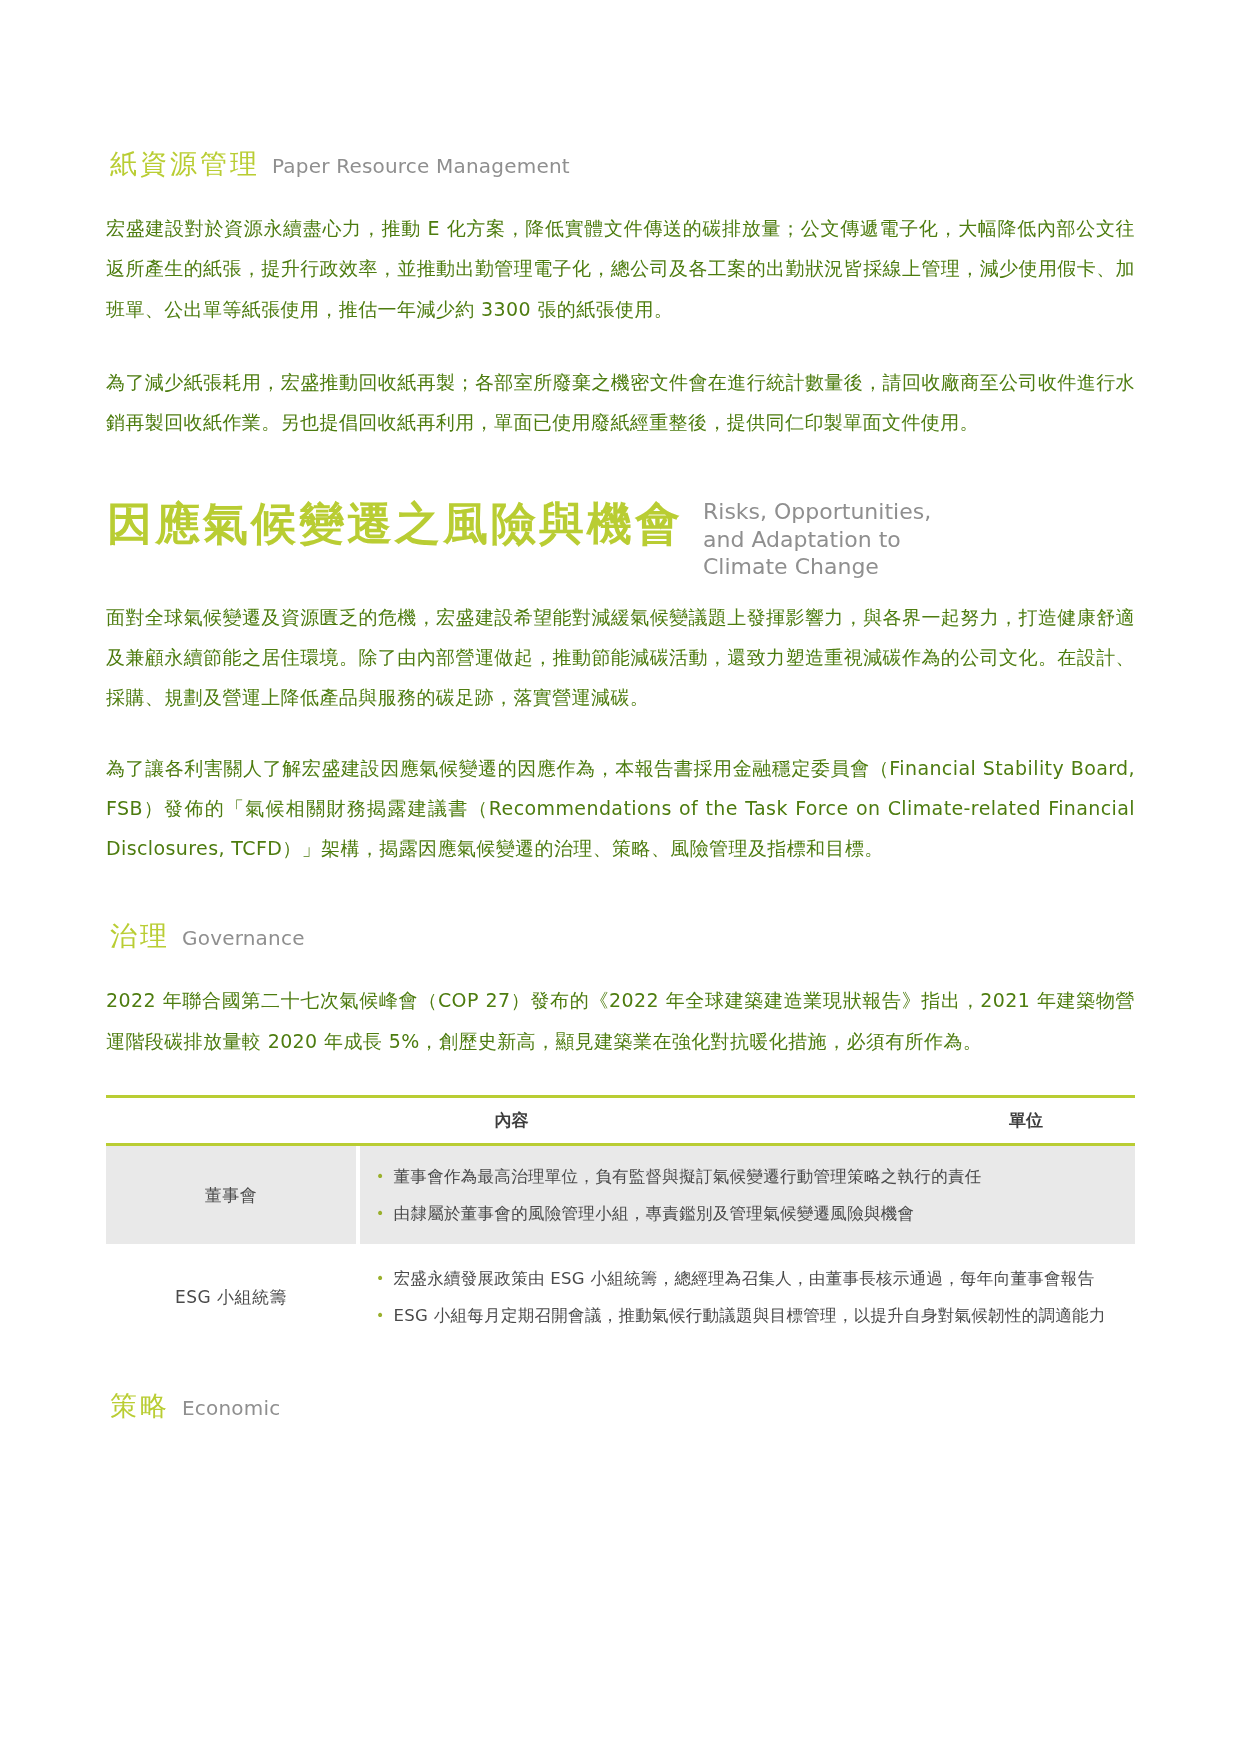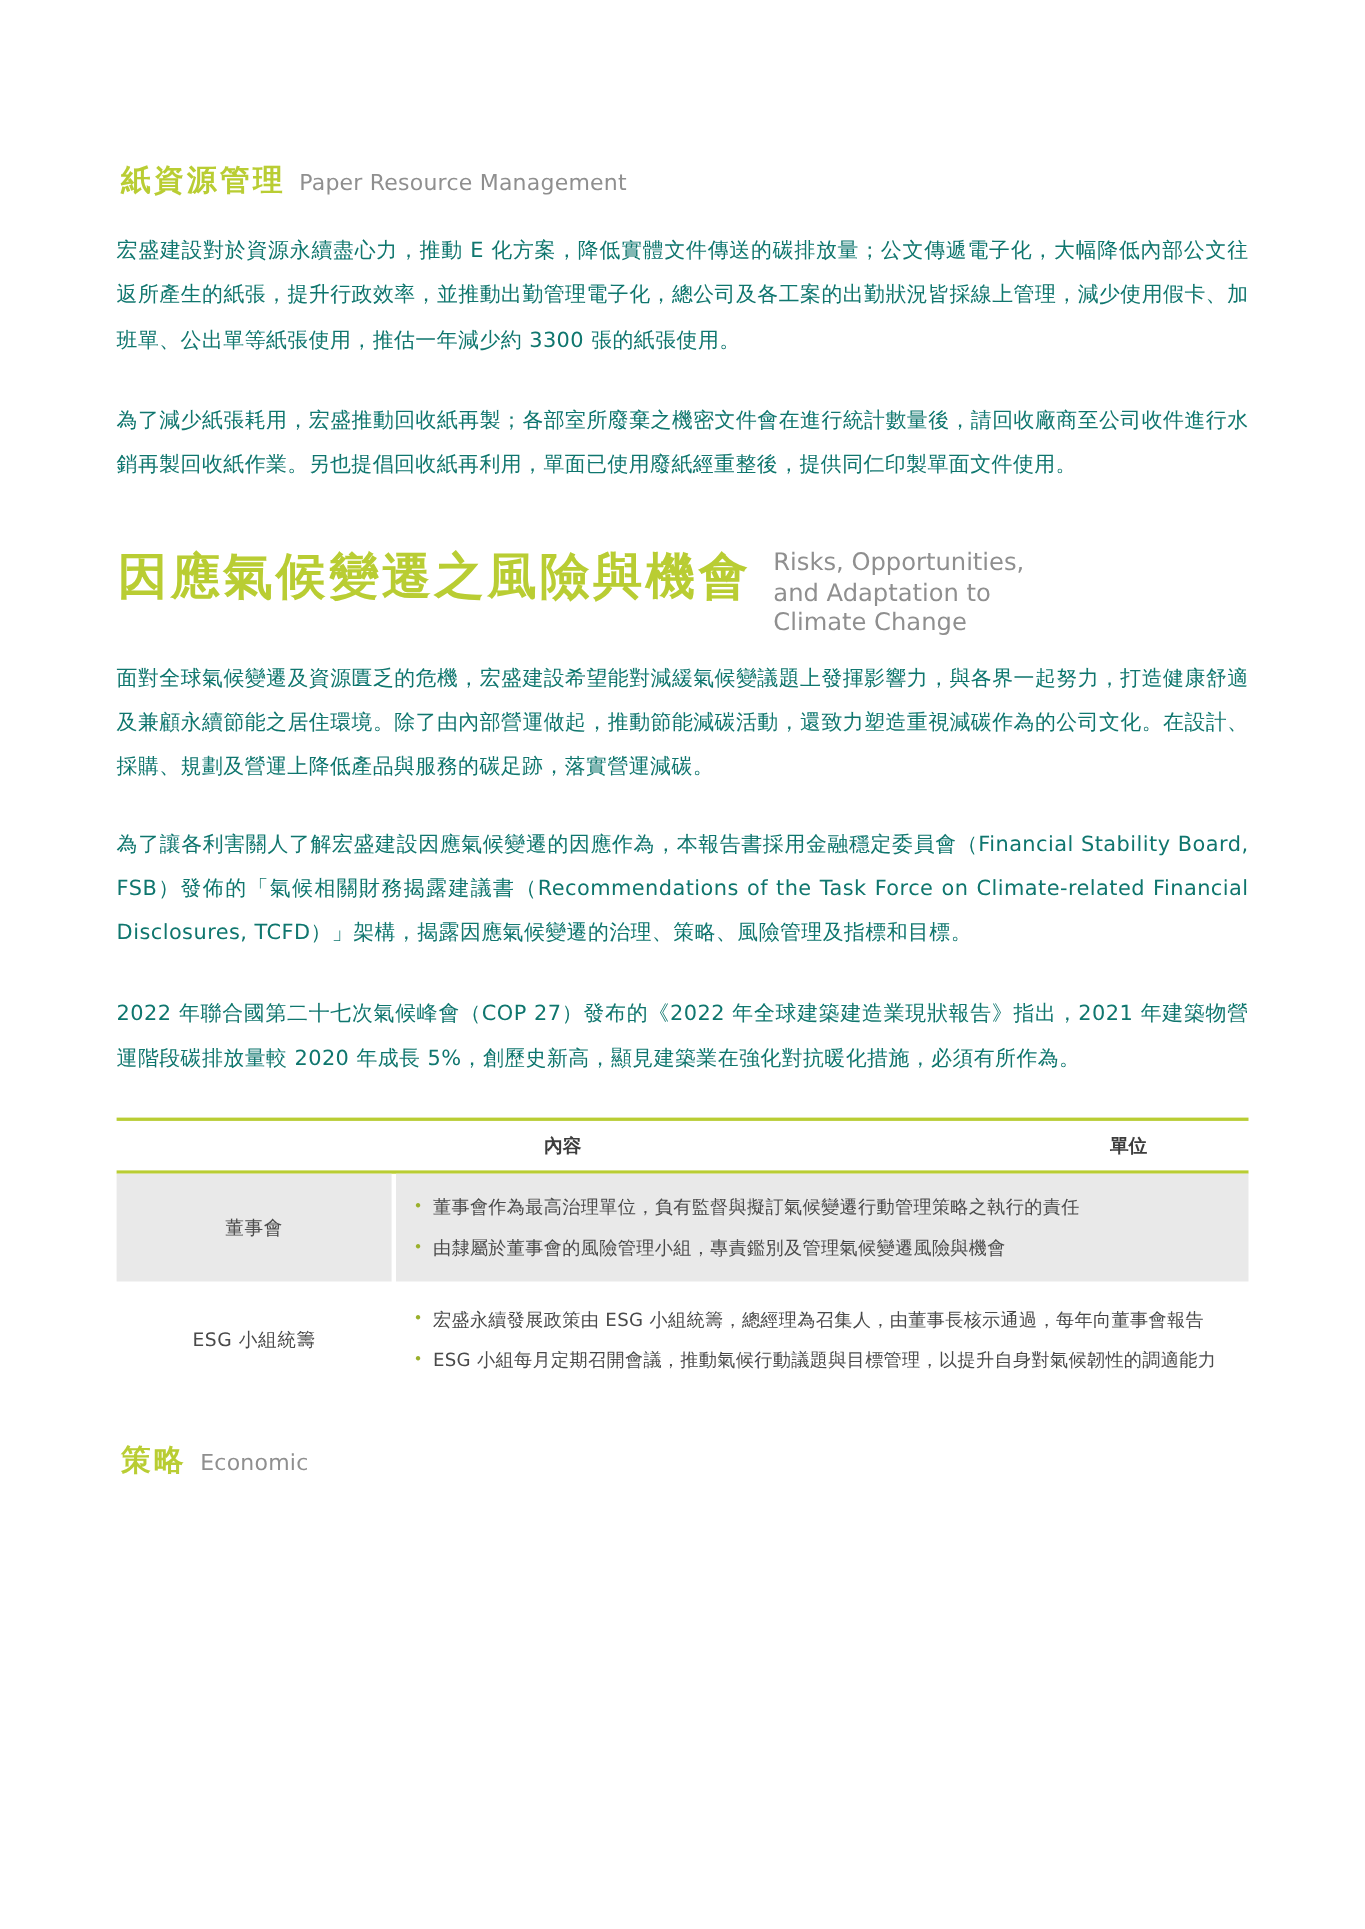--- a/index.html
+++ b/index.html
@@ -20,21 +20,21 @@
   
   .sec-head {
     display: flex;
     align-items: baseline;
     gap: 12px;
     margin: 0 0 26px 4px;
   }
   .sec-head .zh {
     color: #b9cd33;
     font-size: 27px;
-    font-weight: bold;
+    font-weight: normal;
     letter-spacing: 3px;
   }
   .sec-head .en {
     color: #8f8f8f;
     font-size: 20px;
     letter-spacing: 0.2px;
   }
 
   
   .big-head {
@@ -54,21 +54,21 @@
     font-size: 22px;
     line-height: 1.25;
     padding-top: 4px;
   }
   .big-head .en span { display: block; }
 
   
   p.body {
     font-size: 19px;
     line-height: 2.12;
-    color: #0f766e;
+    color: #4d7c0f;
     text-align: justify;
     margin: 0 0 33px 0;
     letter-spacing: 0.4px;
   }
   p.tight { margin-bottom: 30px; }
 
   
   .gov-table {
     margin: 34px 0 42px 0;
     border-top: 3px solid #b9cd33;
@@ -137,20 +137,24 @@
     <span class="en">
       <span>Risks, Opportunities,</span>
       <span>and Adaptation to</span>
       <span>Climate Change</span>
     </span>
   </div>
 
   <p class="body tight">面對全球氣候變遷及資源匱乏的危機，宏盛建設希望能對減緩氣候變議題上發揮影響力，與各界一起努力，打造健康舒適及兼顧永續節能之居住環境。除了由內部營運做起，推動節能減碳活動，還致力塑造重視減碳作為的公司文化。在設計、採購、規劃及營運上降低產品與服務的碳足跡，落實營運減碳。</p>
   <p class="body">為了讓各利害關人了解宏盛建設因應氣候變遷的因應作為，本報告書採用金融穩定委員會（Financial Stability Board, FSB）發佈的「氣候相關財務揭露建議書（Recommendations of the Task Force on Climate-related Financial Disclosures, TCFD）」架構，揭露因應氣候變遷的治理、策略、風險管理及指標和目標。</p>
 
+  <div class="sec-head" style="margin-top:50px;">
+    <span class="zh">治理</span>
+    <span class="en">Governance</span>
+  </div>
 
   <p class="body">2022 年聯合國第二十七次氣候峰會（COP 27）發布的《2022 年全球建築建造業現狀報告》指出，2021 年建築物營運階段碳排放量較 2020 年成長 5%，創歷史新高，顯見建築業在強化對抗暖化措施，必須有所作為。</p>
 
   <div class="gov-table">
     <div class="t-head">
       <div class="h-cell h-content">內容</div>
       <div class="h-cell h-unit">單位</div>
     </div>
 
     <div class="t-row alt">

